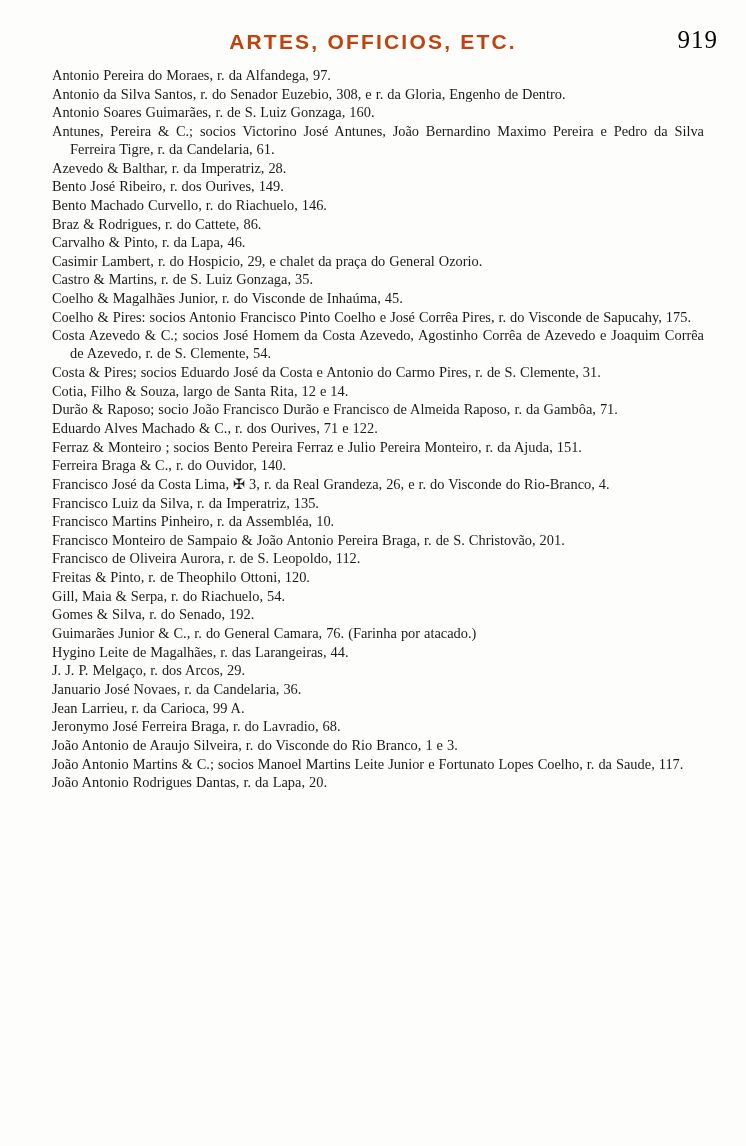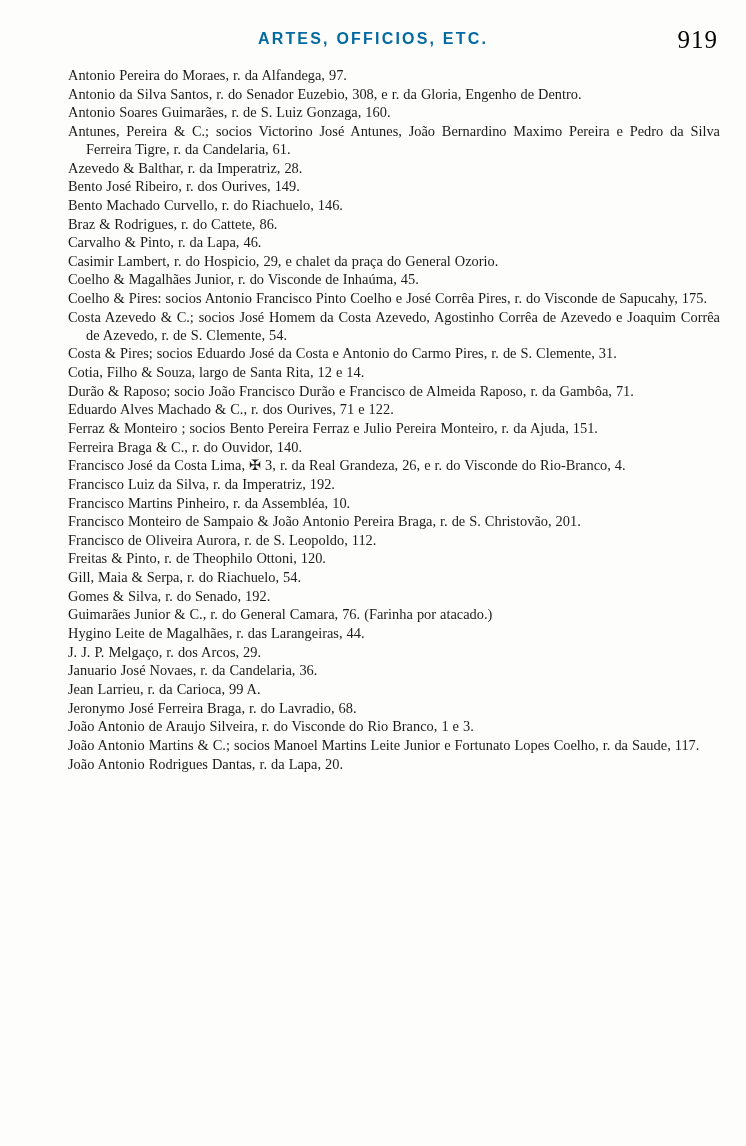--- a/index.html
+++ b/index.html
@@ -30,36 +30,36 @@
     height: 26px;
   }
   .running-title {
     position: absolute;
     left: 0;
     top: 0;
     width: 746px;
     text-align: center;
     font-family: "Liberation Sans", sans-serif;
     font-weight: bold;
-    font-size: 16px;
+    font-size: 21px;
     letter-spacing: 2.2px;
-    color: #0369a1;
+    color: #c2410c;
   }
   .page-number {
     position: absolute;
     right: 28px;
     top: -4px;
     font-family: "Liberation Serif", serif;
     font-size: 25px;
     letter-spacing: 1px;
     color: #000000;
   }
   .body-col {
     position: absolute;
-    left: 68px;
+    left: 52px;
     top: 66px;
     width: 652px;
   }
   .entry {
     font-size: 14.4px;
     line-height: 18.05px;
     text-indent: 0;
     margin: 0 0 0.6px 0;
     text-align: justify;
     text-justify: inter-word;
@@ -85,31 +85,32 @@
     <p class="entry">Antonio Pereira do Moraes, r. da Alfandega, 97.</p>
     <p class="entry">Antonio da Silva Santos, r. do Senador Euzebio, 308, e r. da Gloria, Engenho de Dentro.</p>
     <p class="entry">Antonio Soares Guimarães, r. de S. Luiz Gonzaga, 160.</p>
     <p class="entry">Antunes, Pereira &amp; C.; socios Victorino José Antunes, João Bernardino Maximo Pereira e Pedro da Silva Ferreira Tigre, r. da Candelaria, 61.</p>
     <p class="entry">Azevedo &amp; Balthar, r. da Imperatriz, 28.</p>
     <p class="entry">Bento José Ribeiro, r. dos Ourives, 149.</p>
     <p class="entry">Bento Machado Curvello, r. do Riachuelo, 146.</p>
     <p class="entry">Braz &amp; Rodrigues, r. do Cattete, 86.</p>
     <p class="entry">Carvalho &amp; Pinto, r. da Lapa, 46.</p>
     <p class="entry">Casimir Lambert, r. do Hospicio, 29, e chalet da praça do General Ozorio.</p>
+    <p class="entry">Castro &amp; Martins, r. de S. Luiz Gonzaga, 35.</p>
     <p class="entry">Coelho &amp; Magalhães Junior, r. do Visconde de Inhaúma, 45.</p>
     <p class="entry">Coelho &amp; Pires: socios Antonio Francisco Pinto Coelho e José Corrêa Pires, r. do Visconde de Sapucahy, 175.</p>
     <p class="entry">Costa Azevedo &amp; C.; socios José Homem da Costa Azevedo, Agostinho Corrêa de Azevedo e Joaquim Corrêa de Azevedo, r. de S. Clemente, 54.</p>
     <p class="entry">Costa &amp; Pires; socios Eduardo José da Costa e Antonio do Carmo Pires, r. de S. Clemente, 31.</p>
     <p class="entry">Cotia, Filho &amp; Souza, largo de Santa Rita, 12 e 14.</p>
     <p class="entry">Durão &amp; Raposo; socio João Francisco Durão e Francisco de Almeida Raposo, r. da Gambôa, 71.</p>
     <p class="entry">Eduardo Alves Machado &amp; C., r. dos Ourives, 71 e 122.</p>
     <p class="entry">Ferraz &amp; Monteiro ; socios Bento Pereira Ferraz e Julio Pereira Monteiro, r. da Ajuda, 151.</p>
     <p class="entry">Ferreira Braga &amp; C., r. do Ouvidor, 140.</p>
     <p class="entry">Francisco José da Costa Lima, ✠ 3, r. da Real Grandeza, 26, e r. do Visconde do Rio-Branco, 4.</p>
-    <p class="entry">Francisco Luiz da Silva, r. da Imperatriz, 192.</p>
+    <p class="entry">Francisco Luiz da Silva, r. da Imperatriz, 135.</p>
     <p class="entry">Francisco Martins Pinheiro, r. da Assembléa, 10.</p>
     <p class="entry">Francisco Monteiro de Sampaio &amp; João Antonio Pereira Braga, r. de S. Christovão, 201.</p>
     <p class="entry">Francisco de Oliveira Aurora, r. de S. Leopoldo, 112.</p>
     <p class="entry">Freitas &amp; Pinto, r. de Theophilo Ottoni, 120.</p>
     <p class="entry">Gill, Maia &amp; Serpa, r. do Riachuelo, 54.</p>
     <p class="entry">Gomes &amp; Silva, r. do Senado, 192.</p>
     <p class="entry">Guimarães Junior &amp; C., r. do General Camara, 76. (Farinha por atacado.)</p>
     <p class="entry">Hygino Leite de Magalhães, r. das Larangeiras, 44.</p>
     <p class="entry">J. J. P. Melgaço, r. dos Arcos, 29.</p>
     <p class="entry">Januario José Novaes, r. da Candelaria, 36.</p>

